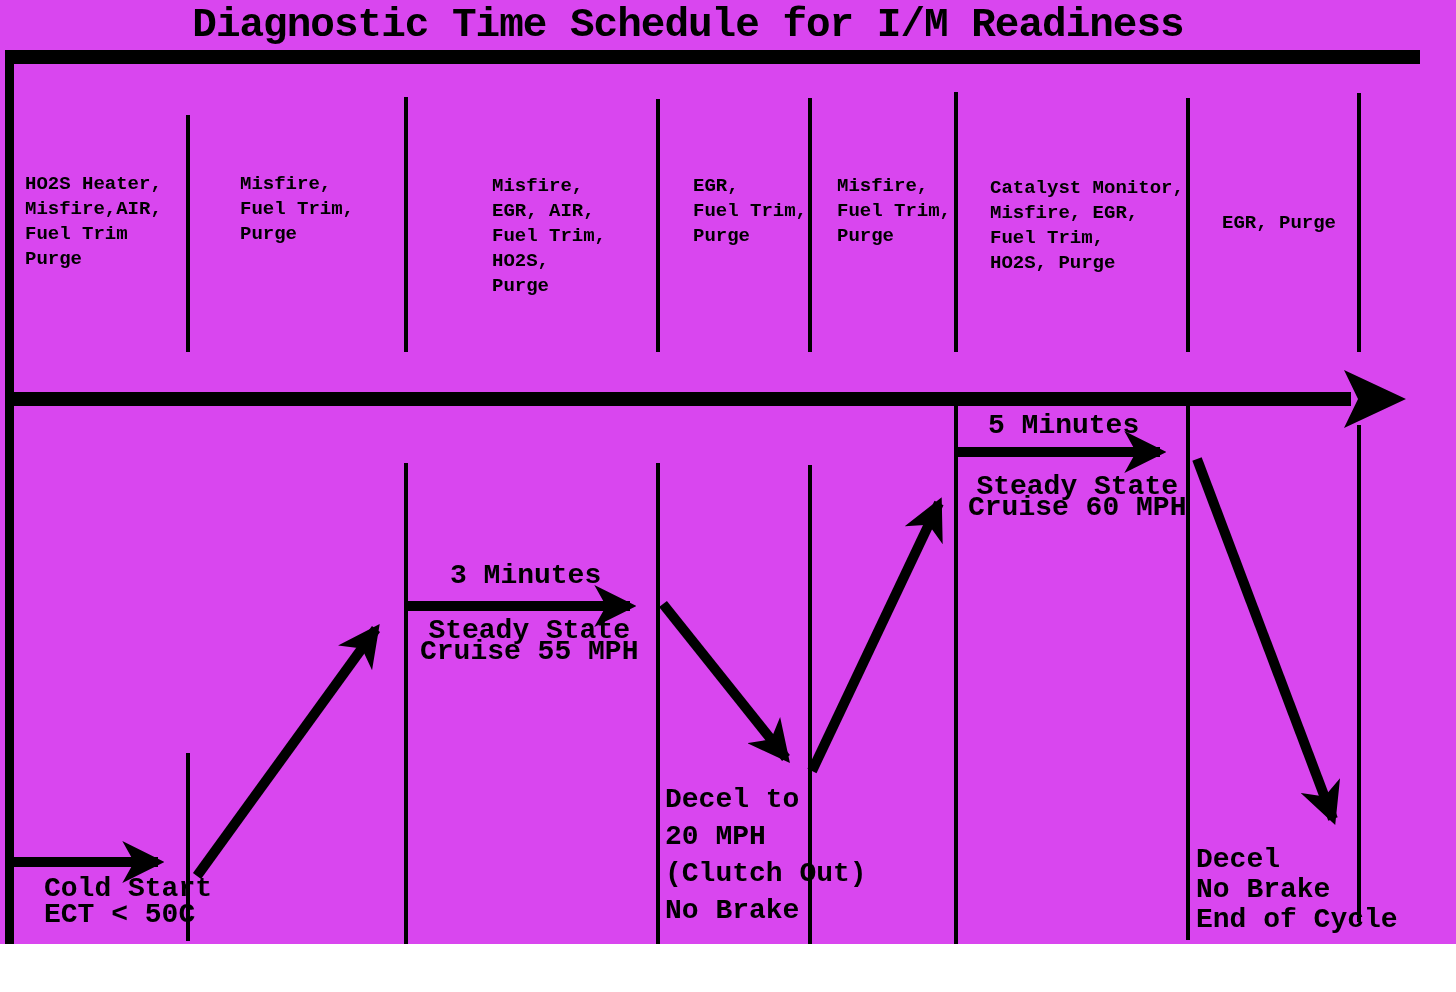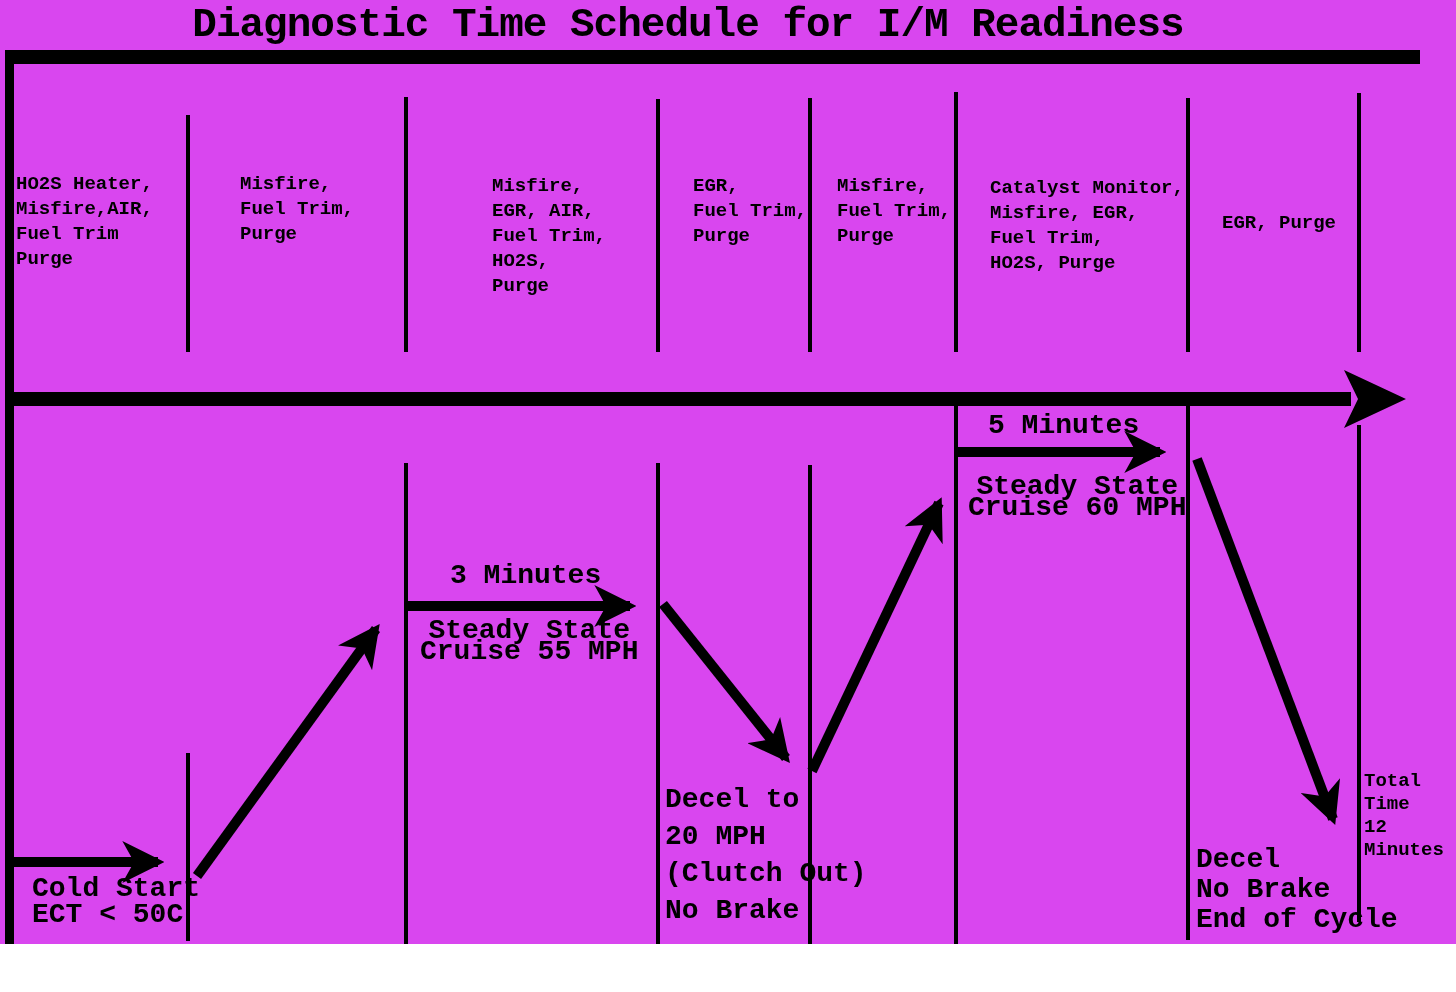--- a/index.html
+++ b/index.html
@@ -25,21 +25,21 @@
   svg.layer { position: absolute; top: 0; left: 0; }
   .lbl {
     position: absolute;
     font-weight: bold;
     white-space: pre-line;
     line-height: 25px;
     font-size: 19px;
   }
   .seg  { font-size: 19px; line-height: 25px; }
   .cyc  { font-size: 28px; }
-  .lh26 { line-height: 26px; }
+  .lh26 { line-height: 26px; margin-left: 12px; }
   .lh27 { line-height: 37px; }
   .lh29 { line-height: 21px; text-align: center; }
   .lh30 { line-height: 30px; }
   .total { font-size: 19px; line-height: 23px; }
   .docid { font-size: 20px; line-height: 22px; text-align: right; }
 </style>
 </head>
 <body>
 
 <div class="page">
@@ -84,21 +84,21 @@
       <line x1="10" y1="862" x2="158" y2="862" marker-end="url(#ah)"></line>
       <line x1="197" y1="876" x2="376" y2="629" marker-end="url(#ah)"></line>
       <line x1="408" y1="606" x2="630" y2="606" marker-end="url(#ah)"></line>
       <line x1="663" y1="604" x2="786" y2="758" marker-end="url(#ah)"></line>
       <line x1="812" y1="771" x2="939" y2="503" marker-end="url(#ah)"></line>
       <line x1="958" y1="452" x2="1160" y2="452" marker-end="url(#ah)"></line>
       <line x1="1197" y1="459" x2="1333" y2="819" marker-end="url(#ah)"></line>
     </g>
   </svg>
 
-  <div class="lbl seg" style="left:16px;  top:172px;">HO2S Heater,
+  <div class="lbl seg" style="left:25px;  top:172px;">HO2S Heater,
 Misfire,AIR,
 Fuel Trim
 Purge</div>
   <div class="lbl seg" style="left:240px; top:172px;">Misfire,
 Fuel Trim,
 Purge</div>
   <div class="lbl seg" style="left:492px; top:174px;">Misfire,
 EGR, AIR,
 Fuel Trim,
 HO2S,
@@ -123,23 +123,19 @@
   <div class="lbl cyc lh27" style="left:665px; top:781px;">Decel to
 20 MPH
 (Clutch Out)
 No Brake</div>
   <div class="lbl cyc" style="left:988px; top:413px;">5 Minutes</div>
   <div class="lbl cyc lh29" style="left:968px; top:476px;">Steady State
 Cruise 60 MPH</div>
   <div class="lbl cyc lh30" style="left:1196px;top:845px;">Decel
 No Brake
 End of Cycle</div>
-  <div class="lbl total" style="left:1364px;top:770px;">Total
-Time
-12
-Minutes</div>
 
   <div class="lbl docid" style="right:38px; top:946px;">
     <div>01-30-95</div>
     
   </div>
 
 </div>
 
 </body></html>

